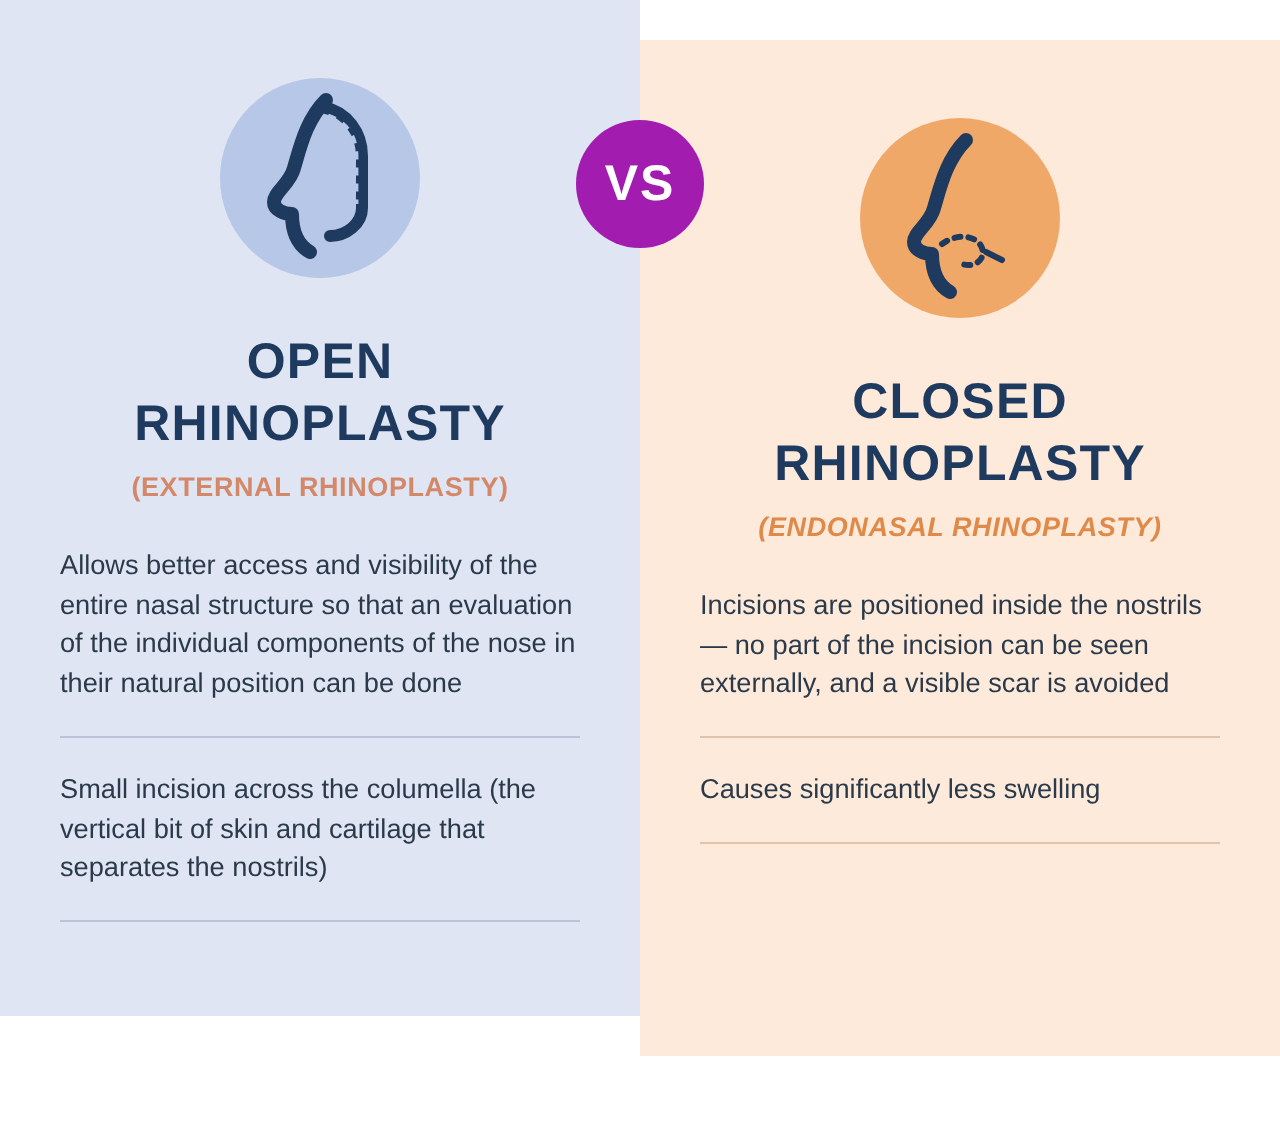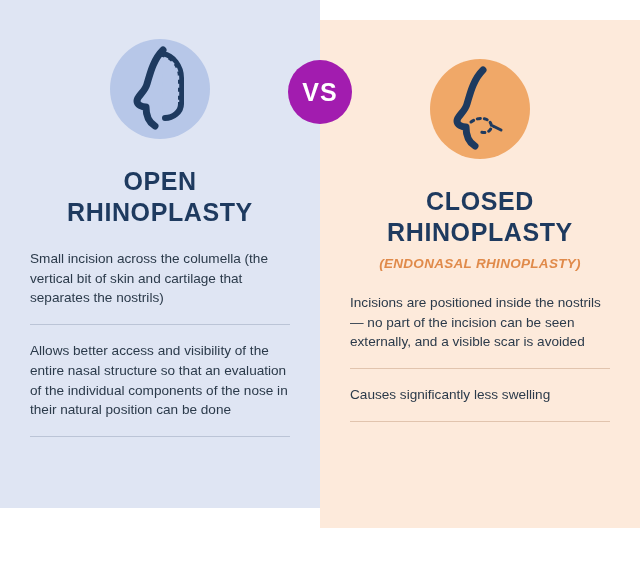--- a/index.html
+++ b/index.html
@@ -124,23 +124,24 @@
           <path d="M40 8 C50 10 58 20 58 32 L58 58 C58 66 50 72 42 72" fill="none" stroke="#1e3a5f" stroke-width="6" stroke-linecap="round" stroke-linejoin="round"></path>
           <path d="M41 12 L41 66" fill="none" stroke="#b7c7e8" stroke-width="2.4" stroke-dasharray="4 4"></path>
           <path d="M41 12 C50 15 55 22 55 32 L55 56" fill="none" stroke="#b7c7e8" stroke-width="2.4" stroke-dasharray="4 4"></path>
         </svg>
       </div>
     </div>
     <div class="title">
       <span>OPEN</span><br>
       <span>RHINOPLASTY</span>
     </div>
+    <div class="subtitle subtitle-left">(EXTERNAL RHINOPLASTY)</div>
     <ul class="list list-left">
+      <li class="list-item">Allows better access and visibility of the entire nasal structure so that an evaluation of the individual components of the nose in their natural position can be done</li>
       <li class="list-item">Small incision across the columella (the vertical bit of skin and cartilage that separates the nostrils)</li>
-      <li class="list-item">Allows better access and visibility of the entire nasal structure so that an evaluation of the individual components of the nose in their natural position can be done</li>
     </ul>
   </div>
 
   <div class="panel panel-right">
     <div class="circle-wrap">
       <div class="circle circle-right">
         <svg width="74" height="86" viewBox="0 0 74 86" aria-hidden="true">
           <path d="M40 4 C30 14 27 28 24 38 C22 46 14 50 14 55 C14 59 19 61 23 61 C23 68 25 76 32 80" fill="none" stroke="#1e3a5f" stroke-width="7" stroke-linecap="round" stroke-linejoin="round"></path>
           <path d="M28 56 C36 50 46 52 48 58 C50 64 44 68 38 66" fill="none" stroke="#1e3a5f" stroke-width="3" stroke-linecap="round" stroke-dasharray="3 4"></path>
           <path d="M50 60 L58 64" fill="none" stroke="#1e3a5f" stroke-width="3" stroke-linecap="round"></path>

